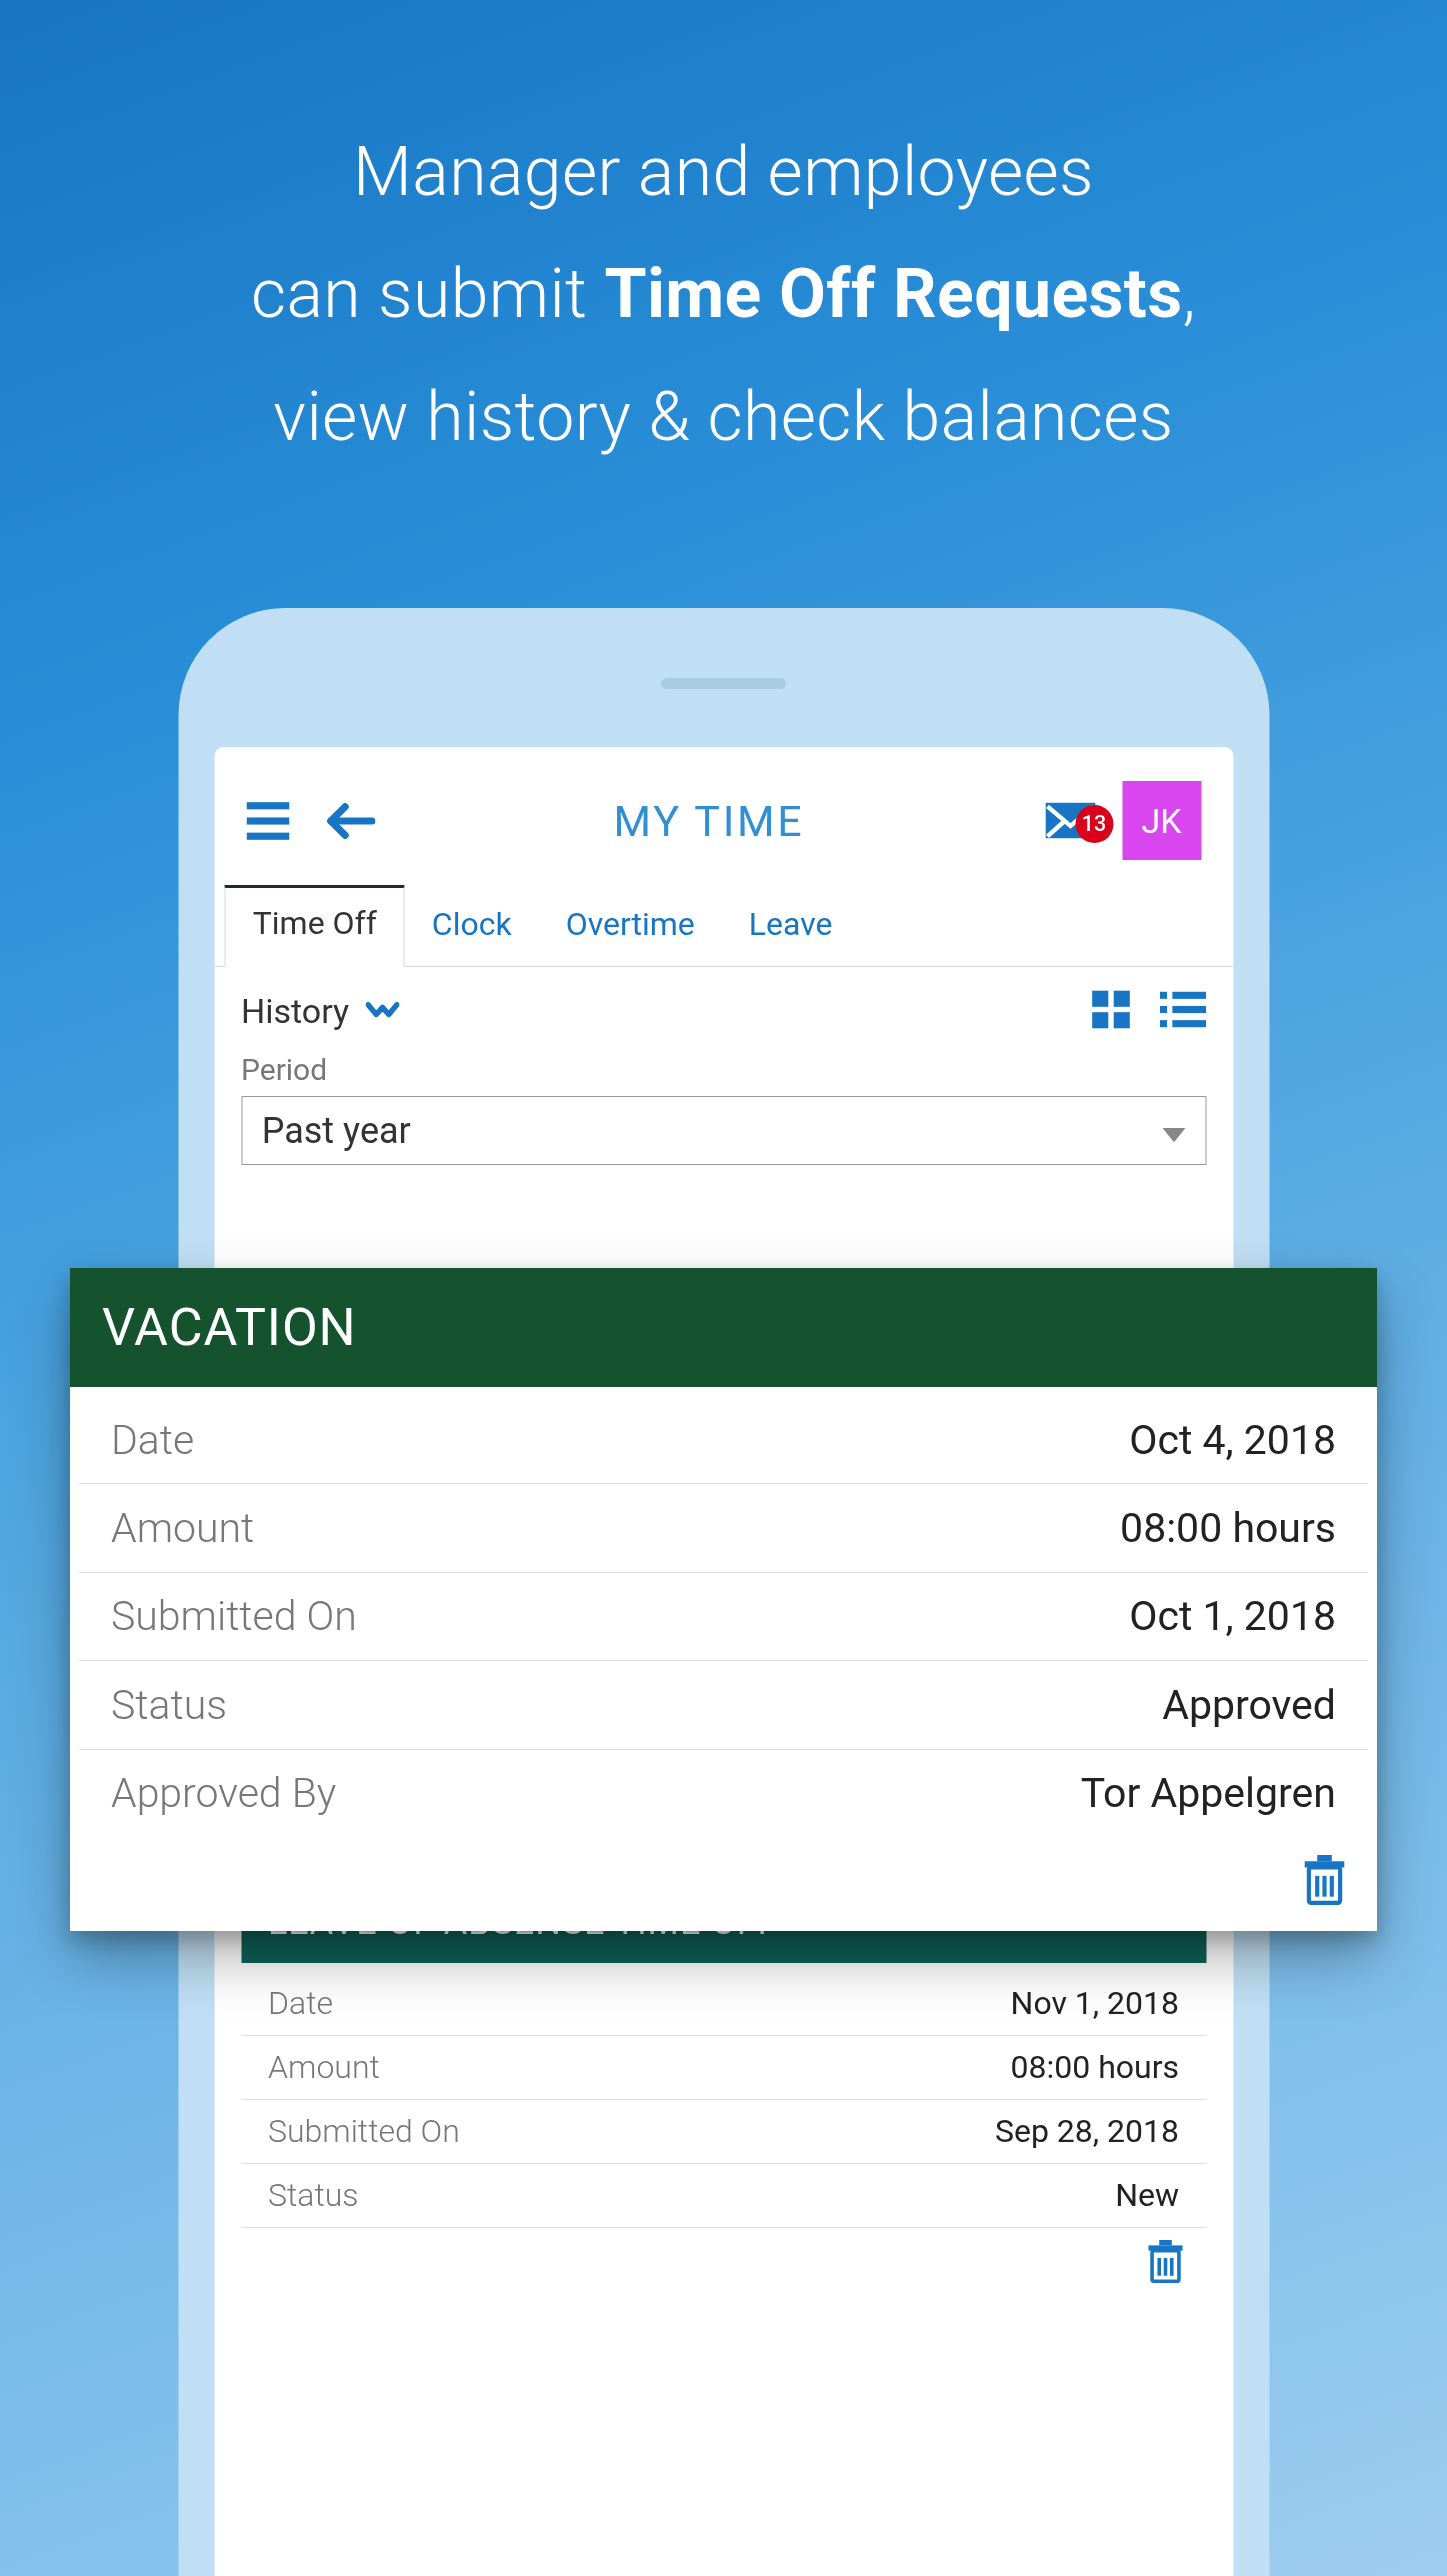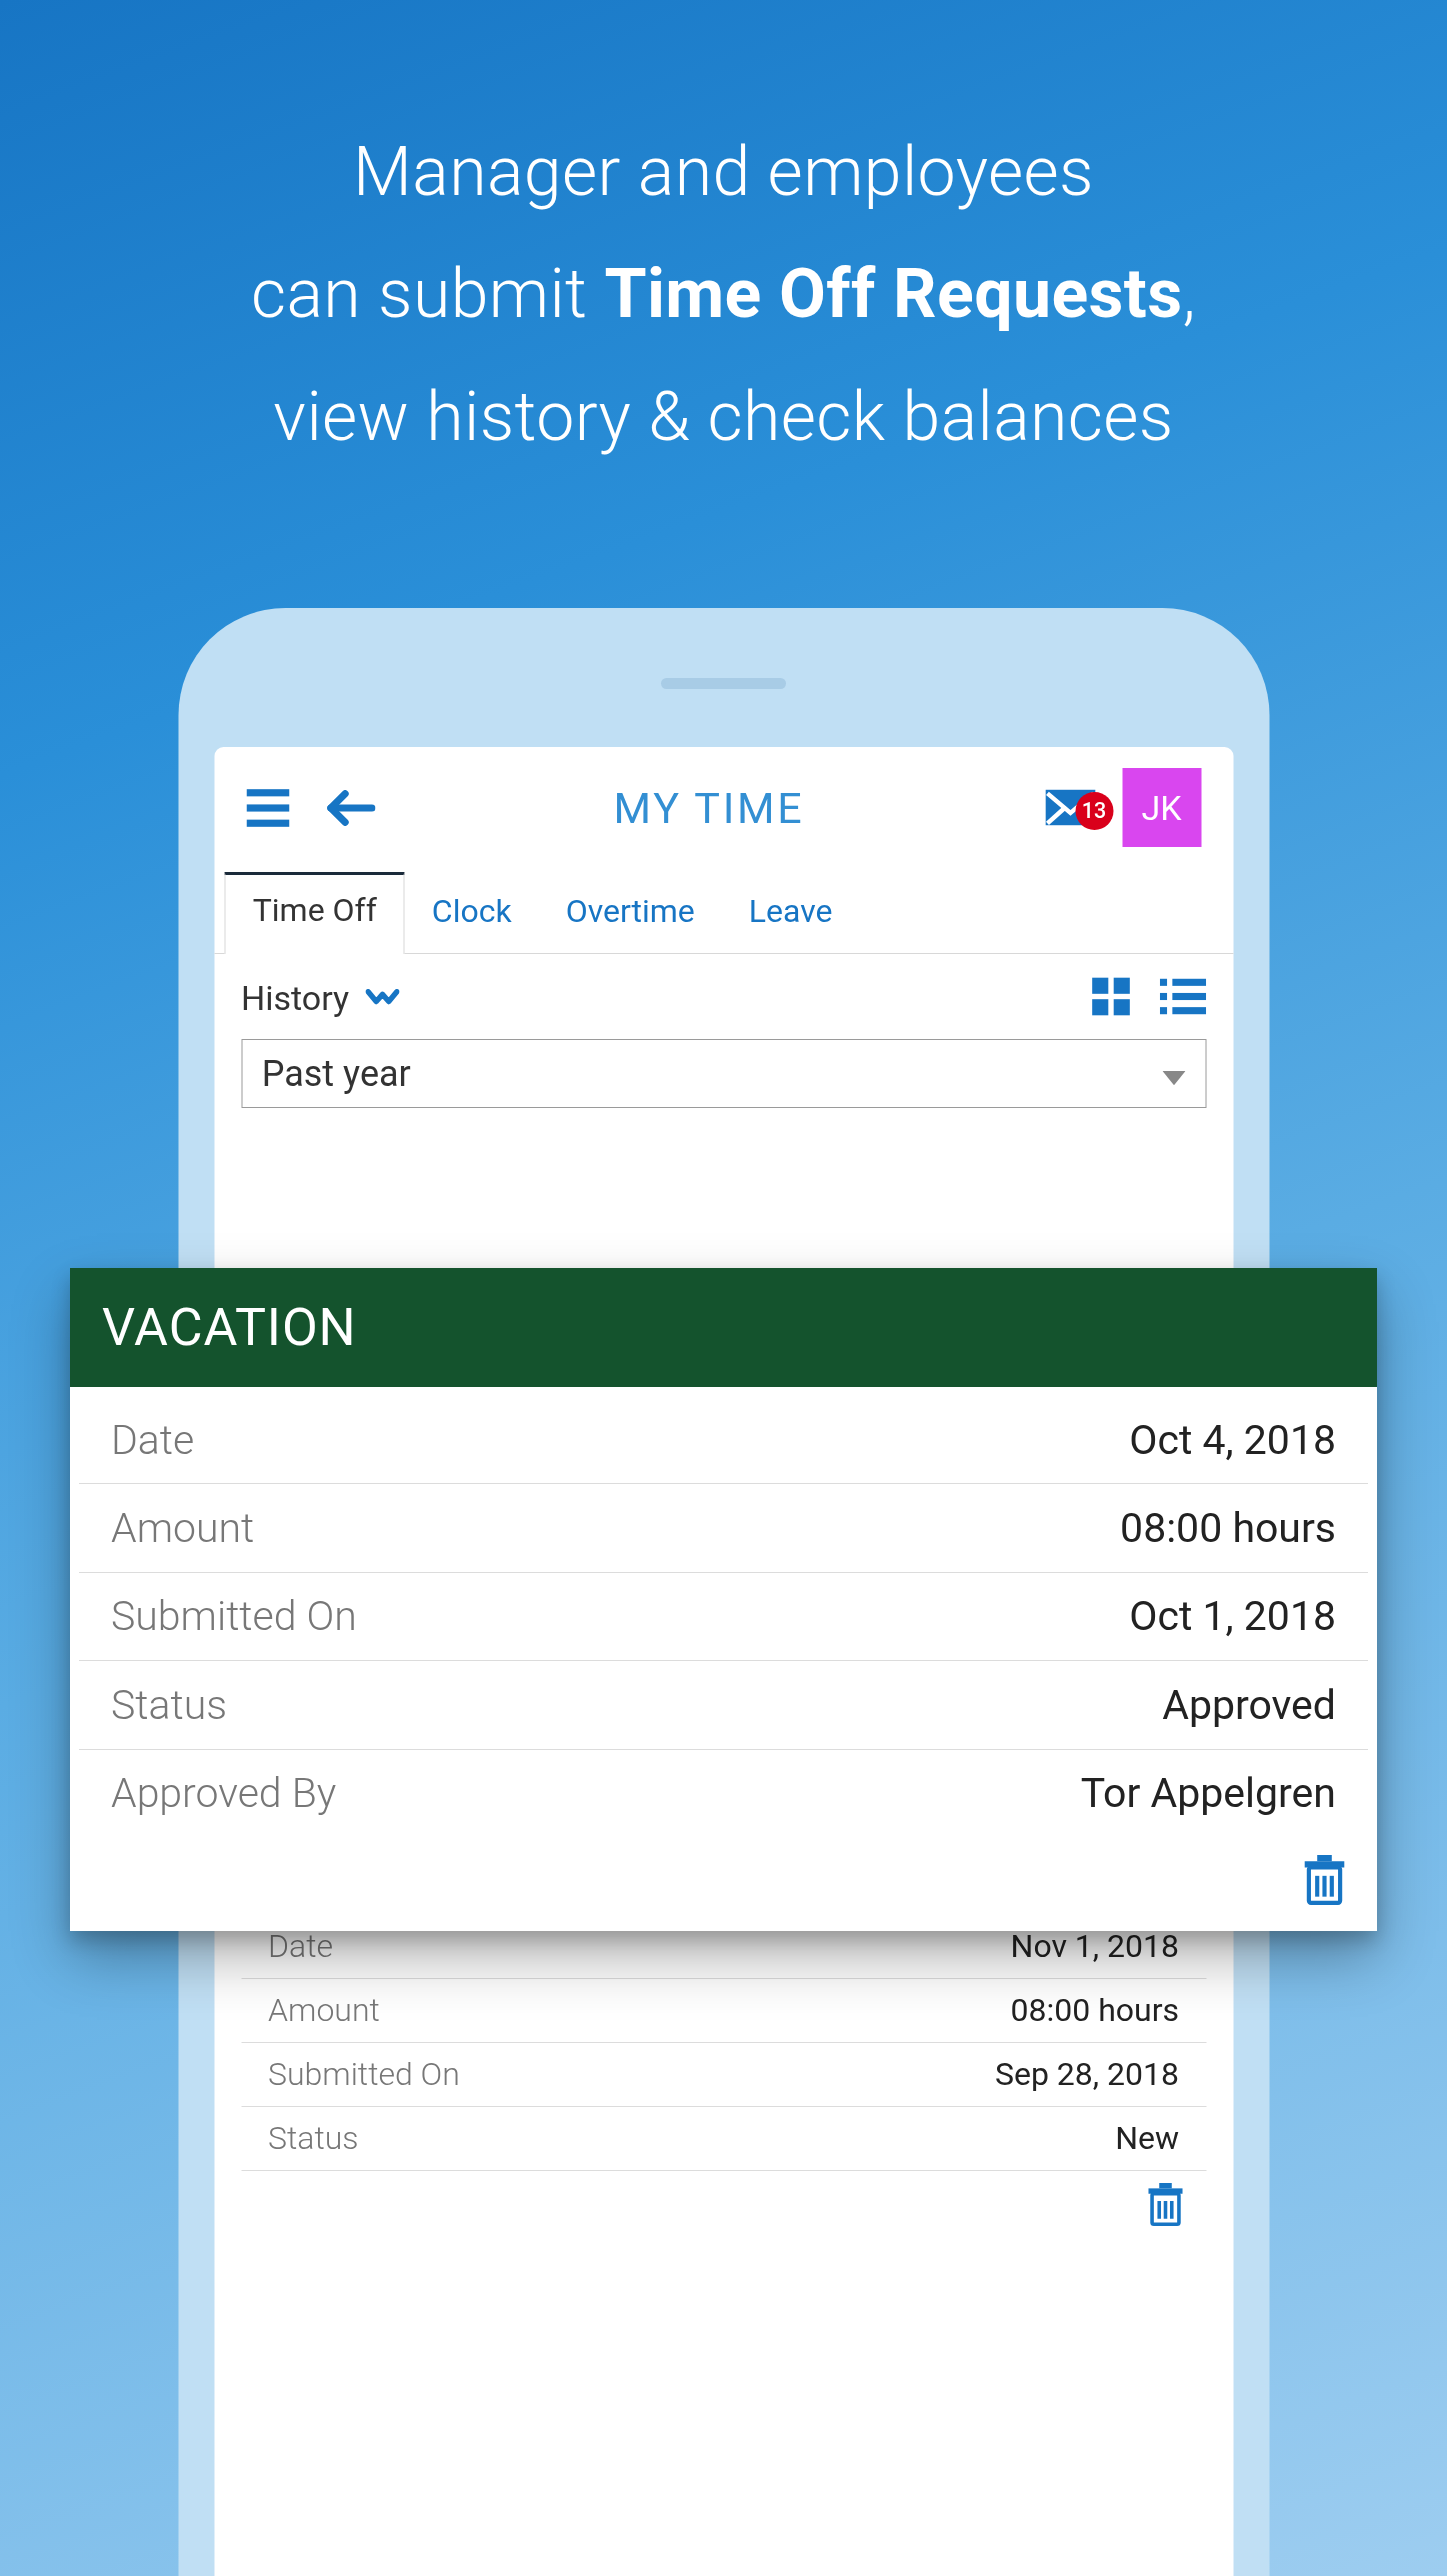--- a/index.html
+++ b/index.html
@@ -52,21 +52,21 @@
     background: #ffffff;
     border-radius: 9px 9px 0 0;
     display: flex;
     flex-direction: column;
   }
 
   
   .app-header {
     display: flex;
     align-items: center;
-    padding: 21px 32px 9px 32px;
+    padding: 34px 32px 9px 32px;
   }
   .hamburger-icon, .back-icon, .mail-icon { color: #1775c4; }
   .hamburger-icon svg, .back-icon svg, .mail-icon svg { display:block; }
   .back-btn { margin-left: 36px; }
   .header-title {
     flex: 1;
     text-align: center;
     font-size: 43px;
     color: #338fd3;
     letter-spacing: 2.7px;
@@ -287,20 +287,21 @@
             <rect x="14" y="2" width="38" height="8" fill="currentColor"></rect>
             <rect x="0" y="18" width="8" height="8" fill="currentColor"></rect>
             <rect x="14" y="18" width="38" height="8" fill="currentColor"></rect>
             <rect x="0" y="34" width="8" height="8" fill="currentColor"></rect>
             <rect x="14" y="34" width="38" height="8" fill="currentColor"></rect>
           </svg>
       </span>
     </div>
 
     <div class="period-block">
+      <div class="period-label">Period</div>
       <div class="period-select">
         <span>Past year</span>
         <span class="tri">
           <svg width="23" height="14.3" viewBox="0 0 26 16">
               <polygon points="0,0 26,0 13,16" fill="currentColor"></polygon>
             </svg>
         </span>
       </div>
     </div>
 

